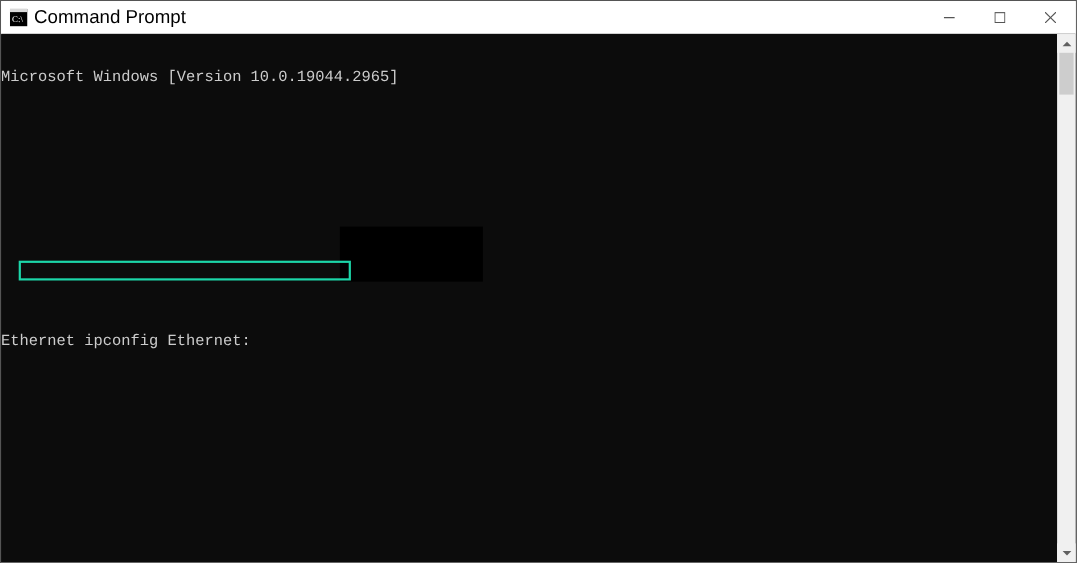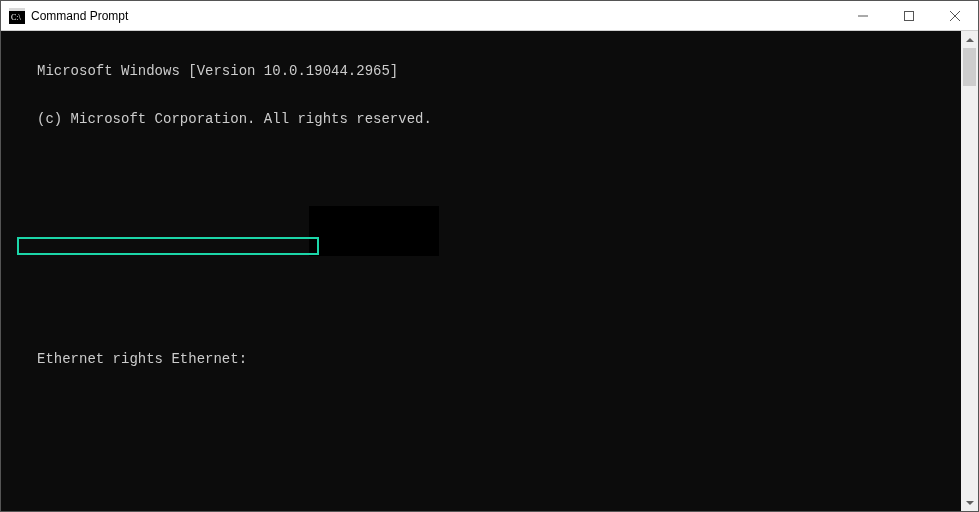--- a/index.html
+++ b/index.html
@@ -22,21 +22,21 @@
   .titlebar .icon {
     width: 16px;
     height: 16px;
     margin: 0 6px 0 8px;
     display: inline-flex;
     align-items: center;
     justify-content: center;
   }
   .titlebar .icon svg { display: block; }
   .titlebar .title {
-    font-size: 12px;
+    font-size: 17px;
     color: #000;
     flex: 0 0 auto;
   }
   .titlebar .spacer { flex: 1 1 auto; }
   .winbtn {
     width: 46px;
     height: 30px;
     display: flex;
     align-items: center;
     justify-content: center;
@@ -54,21 +54,21 @@
     position: absolute;
     left: 0; top: 0; right: 17px; bottom: 0;
     background: #0c0c0c;
     color: #cccccc;
     font-family: Consolas, "Courier New", monospace;
     font-size: 14px;
     line-height: 16px;
     white-space: pre;
     padding: 0;
   }
-  .line { height: 16px; margin-left: 36px; }
+  .line { height: 16px; }
   .highlight-box {
     position: absolute;
     border: 2px solid #1cd6a9;
     background: transparent;
     pointer-events: none;
   }
   .redact {
     position: absolute;
     background: #000;
     pointer-events: none;
@@ -132,26 +132,25 @@
     <svg width="10" height="10" viewBox="0 0 10 10">
         <line x1="0" y1="0" x2="10" y2="10" stroke="#555" stroke-width="1"></line>
         <line x1="10" y1="0" x2="0" y2="10" stroke="#555" stroke-width="1"></line>
       </svg>
   </div>
 </div>
 
 <div class="console-wrap">
   <div class="console">
     <div class="line">Microsoft Windows [Version 10.0.19044.2965]</div>
-    <div class="line">(c) Microsoft Corporation. All rights reserved.</div>
     <div class="line"></div>
     <div class="line"></div>
     <div class="line"></div>
     <div class="line"></div>
-    <div class="line">Ethernet rights Ethernet:</div>
+    <div class="line">Ethernet ipconfig Ethernet:</div>
     <div class="line"></div>
     
     
     
     
     
     
 
     
     <div class="redact" style="left:308px; top:175px; width:130px; height:50px;"></div>

